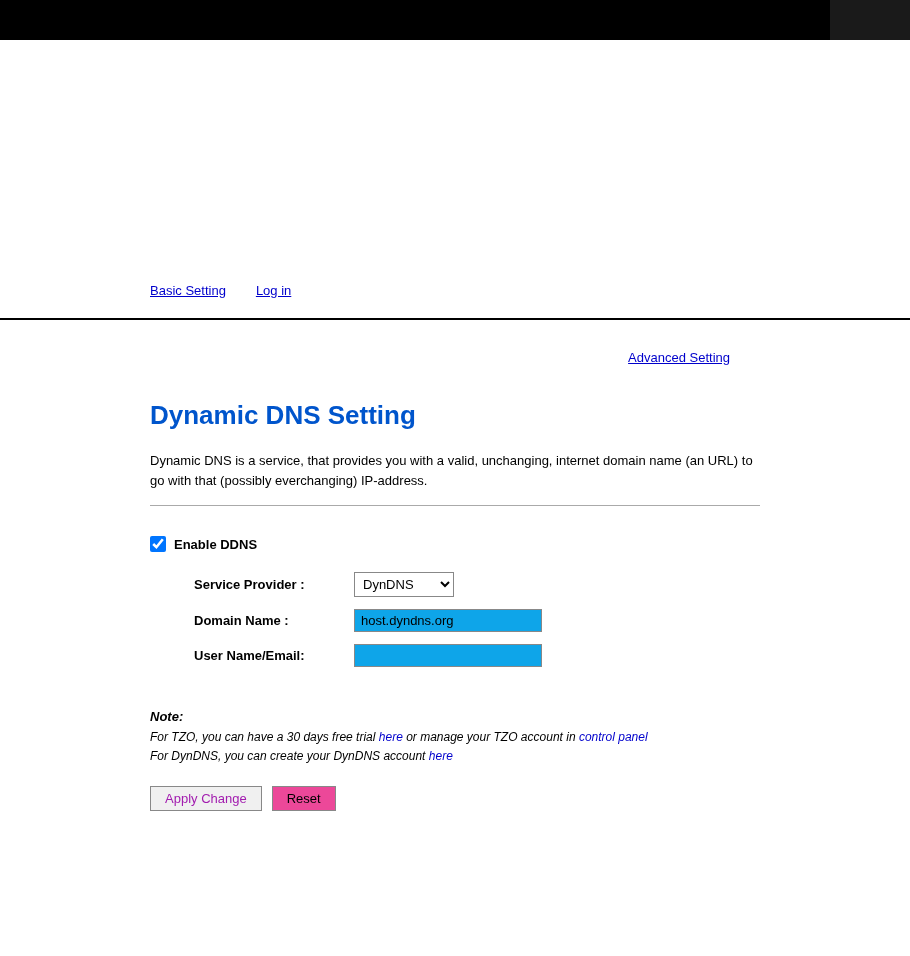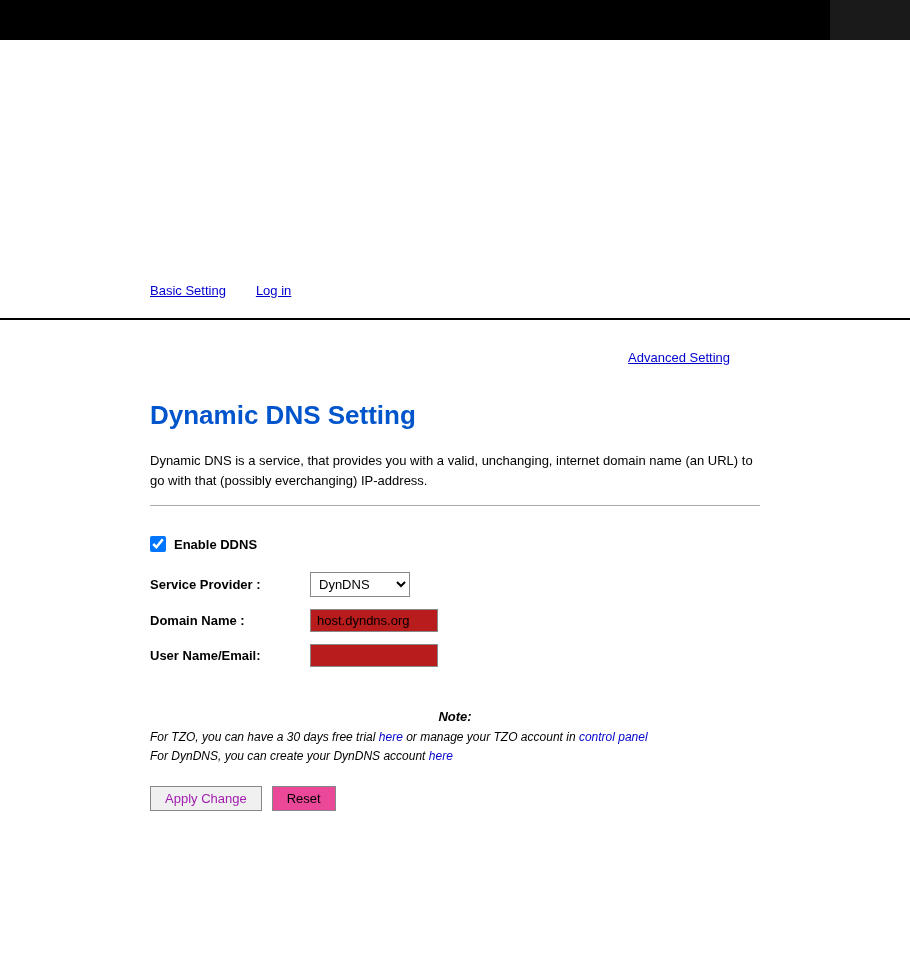--- a/index.html
+++ b/index.html
@@ -127,28 +127,29 @@
       align-items: center;
       margin-bottom: 12px;
     }
 
     .form-label {
       font-size: 13px;
       font-weight: bold;
       color: #000000;
       width: 160px;
       text-align: left;
+      margin-left: 44px;
     }
 
     .form-input {
       border: 1px solid #888888;
       padding: 3px 6px;
       font-size: 13px;
-      width: 128px;
-      background: #b91c1c;
+      width: 188px;
+      background: #0ea5e9;
       color: #000000;
     }
 
     .service-provider-select {
       border: 1px solid #888888;
       padding: 3px 4px;
       font-size: 13px;
       background: #ffffff;
       color: #000000;
       cursor: pointer;
@@ -158,21 +159,20 @@
     .note-section {
       margin-top: 20px;
       margin-bottom: 20px;
     }
 
     .note-title {
       font-style: italic;
       font-size: 13px;
       font-weight: bold;
       margin-bottom: 4px;
-      text-align: center;
     }
 
     .note-text {
       font-style: italic;
       font-size: 12px;
       line-height: 1.6;
       color: #000000;
     }
 
     .note-link {

